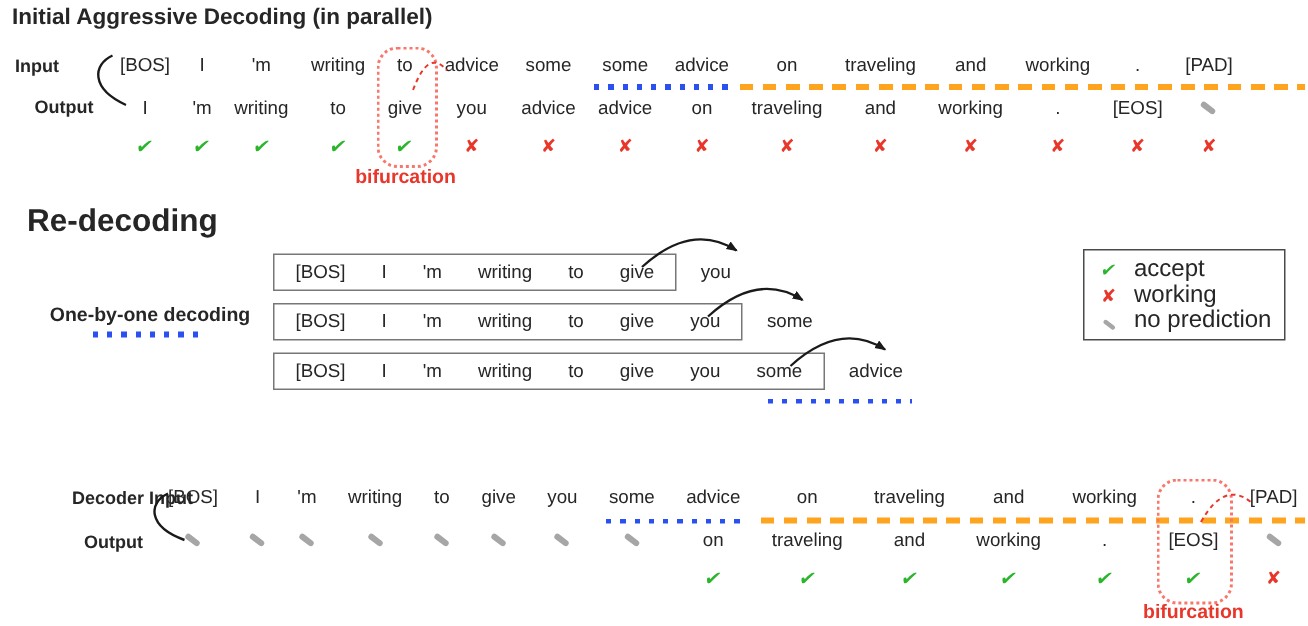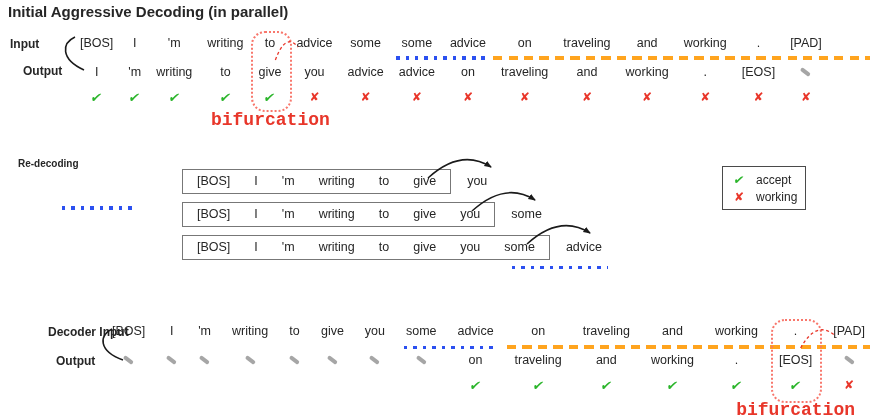--- a/index.html
+++ b/index.html
@@ -2,58 +2,58 @@
 <html><head>
 <meta charset="utf-8">
 <style>
   html,body{margin:0;padding:0;background:#fff;}
   #page{
     position:relative;width:872px;height:417px;background:#fff;overflow:hidden;
     font-family:"Liberation Sans","DejaVu Sans",sans-serif;color:var(--text,#262626);
   }
   .title{position:absolute;font-weight:bold;white-space:nowrap;text-align:right;}
   .t1{left:8px;top:3px;font-size:15px;}
-  .t2{left:18px;top:158px;font-size:10px;}
+  .t2{left:18px;top:136px;font-size:21px;}
   .t3{left:20px;top:291px;font-size:13.5px;}
   .rowlabel{position:absolute;font-weight:bold;font-size:12px;white-space:nowrap;}
   
   .cols{position:absolute;display:flex;justify-content:space-between;z-index:3;}
   .col{display:flex;flex-direction:column;align-items:center;position:relative;}
   .tok{font-size:12.5px;line-height:20px;height:20px;white-space:nowrap;}
   .tok.out{margin-top:9px;display:flex;align-items:center;justify-content:center;}
   .mark{margin-top:7px;height:17px;line-height:17px;font-size:13px;font-weight:bold;text-align:center;}
   .mark.ok{color:var(--green);transform:skewX(-12deg);}
   .mark.no{color:var(--red);font-size:12px;}
   .slash{display:inline-block;width:11px;height:3.5px;background:var(--gray);border-radius:2px;transform:rotate(37deg);}
   
   .uline{position:absolute;z-index:1;}
   .dots-blue{height:3.5px;background:repeating-linear-gradient(to right,var(--blue) 0 3.5px,transparent 3.5px 9.5px);}
   .dash-orange{height:4px;background:repeating-linear-gradient(to right,var(--orange) 0 9px,transparent 9px 15.5px);}
   
   .bifbox{position:absolute;border:2px dotted var(--bifbox);border-radius:14px;z-index:2;}
-  .biflabel{position:absolute;font-family:Liberation Mono, monospace;font-weight:bold;
-    font-size:18px;color:var(--bifred);white-space:nowrap;transform:translateX(-50%);z-index:3;}
+  .biflabel{position:absolute;font-family:Liberation Sans, sans-serif;font-weight:bold;
+    font-size:13px;color:var(--bifred);white-space:nowrap;transform:translateX(-50%);z-index:3;}
   
   .seq-row{position:absolute;left:182px;white-space:nowrap;z-index:3;}
   .seq-box{display:inline-flex;gap:24px;border:1px solid #777;padding:3px 14px;background:#fff;}
   .seq-tok,.next-tok{font-size:12.5px;line-height:17px;}
   .next-tok{margin-left:16px;}
   .arc{position:absolute;top:-17px;width:74px;height:28px;overflow:visible;z-index:4;}
   .row3-dots{position:absolute;bottom:-9px;width:96px;}
   #side-label{position:absolute;left:26px;top:202px;width:148px;text-align:center;
     font-weight:bold;font-size:13px;line-height:15px;}
   #side-label .dots-blue{width:76px;margin:4px auto 0;}
   
   #legend{position:absolute;left:722px;top:166px;border:1.5px solid #4a4a4a;background:#fff;
     padding:4px 8px;z-index:3;}
   .legend-row{display:flex;align-items:center;gap:9px;height:17px;}
   .legend-icon{width:16px;text-align:center;font-weight:bold;font-size:12px;}
   .legend-icon.ok{color:var(--green);transform:skewX(-12deg);}
   .legend-icon.no{color:var(--red);}
-  .legend-label{font-size:12px;text-align:right;}
+  .legend-label{font-size:16px;text-align:right;}
   .legend-icon .slash{width:9px;height:3px;}
   
   #overlay{position:absolute;left:0;top:0;width:872px;height:417px;z-index:5;pointer-events:none;}
   #overlay path{fill:none;}
   .black-arrow{stroke:#1a1a1a;stroke-width:1.6;}
   .red-arrow{stroke:var(--bifred);stroke-width:1.3;stroke-dasharray:3 2.6;}
 </style>
 </head>
 <body>
 
@@ -155,20 +155,21 @@
         <div class="tok in">[PAD]</div>
         <div class="tok out">
           <span class="slash"></span>
         </div>
         <div class="mark no">✘</div>
       </div>
     </div>
 
   <div class="title t2">Re-decoding</div>
   <div id="side-label">
+    <div>One-by-one decoding</div>
     <div class="dots-blue"></div>
   </div>
   <div id="s2rows">
       <div class="seq-row" style="top: 169px;"><div class="seq-box">
           <span class="seq-tok">[BOS]</span>
           <span class="seq-tok">I</span>
           <span class="seq-tok">'m</span>
           <span class="seq-tok">writing</span>
           <span class="seq-tok">to</span>
           <span class="seq-tok">give</span>
@@ -216,20 +217,24 @@
     </div>
   <div id="legend">
       <div class="legend-row">
         <span class="legend-icon ok">✔</span>
         <span class="legend-label">accept</span>
       </div>
       <div class="legend-row">
         <span class="legend-icon no">✘</span>
         <span class="legend-label">working</span>
       </div>
+      <div class="legend-row">
+        <span class="legend-icon"><span class="slash"></span></span>
+        <span class="legend-label">no prediction</span>
+      </div>
     </div>
 
   <div class="rowlabel" style="left:48px;top:325px">Decoder Input</div>
   <div class="rowlabel" style="left:56px;top:354px">Output</div>
   <div id="s3cols" class="cols" style="left:112px;top:321px;width:753px">
       <div class="col">
         <div class="tok in">[BOS]</div>
         <div class="tok out">
           <span class="slash"></span>
         </div>

